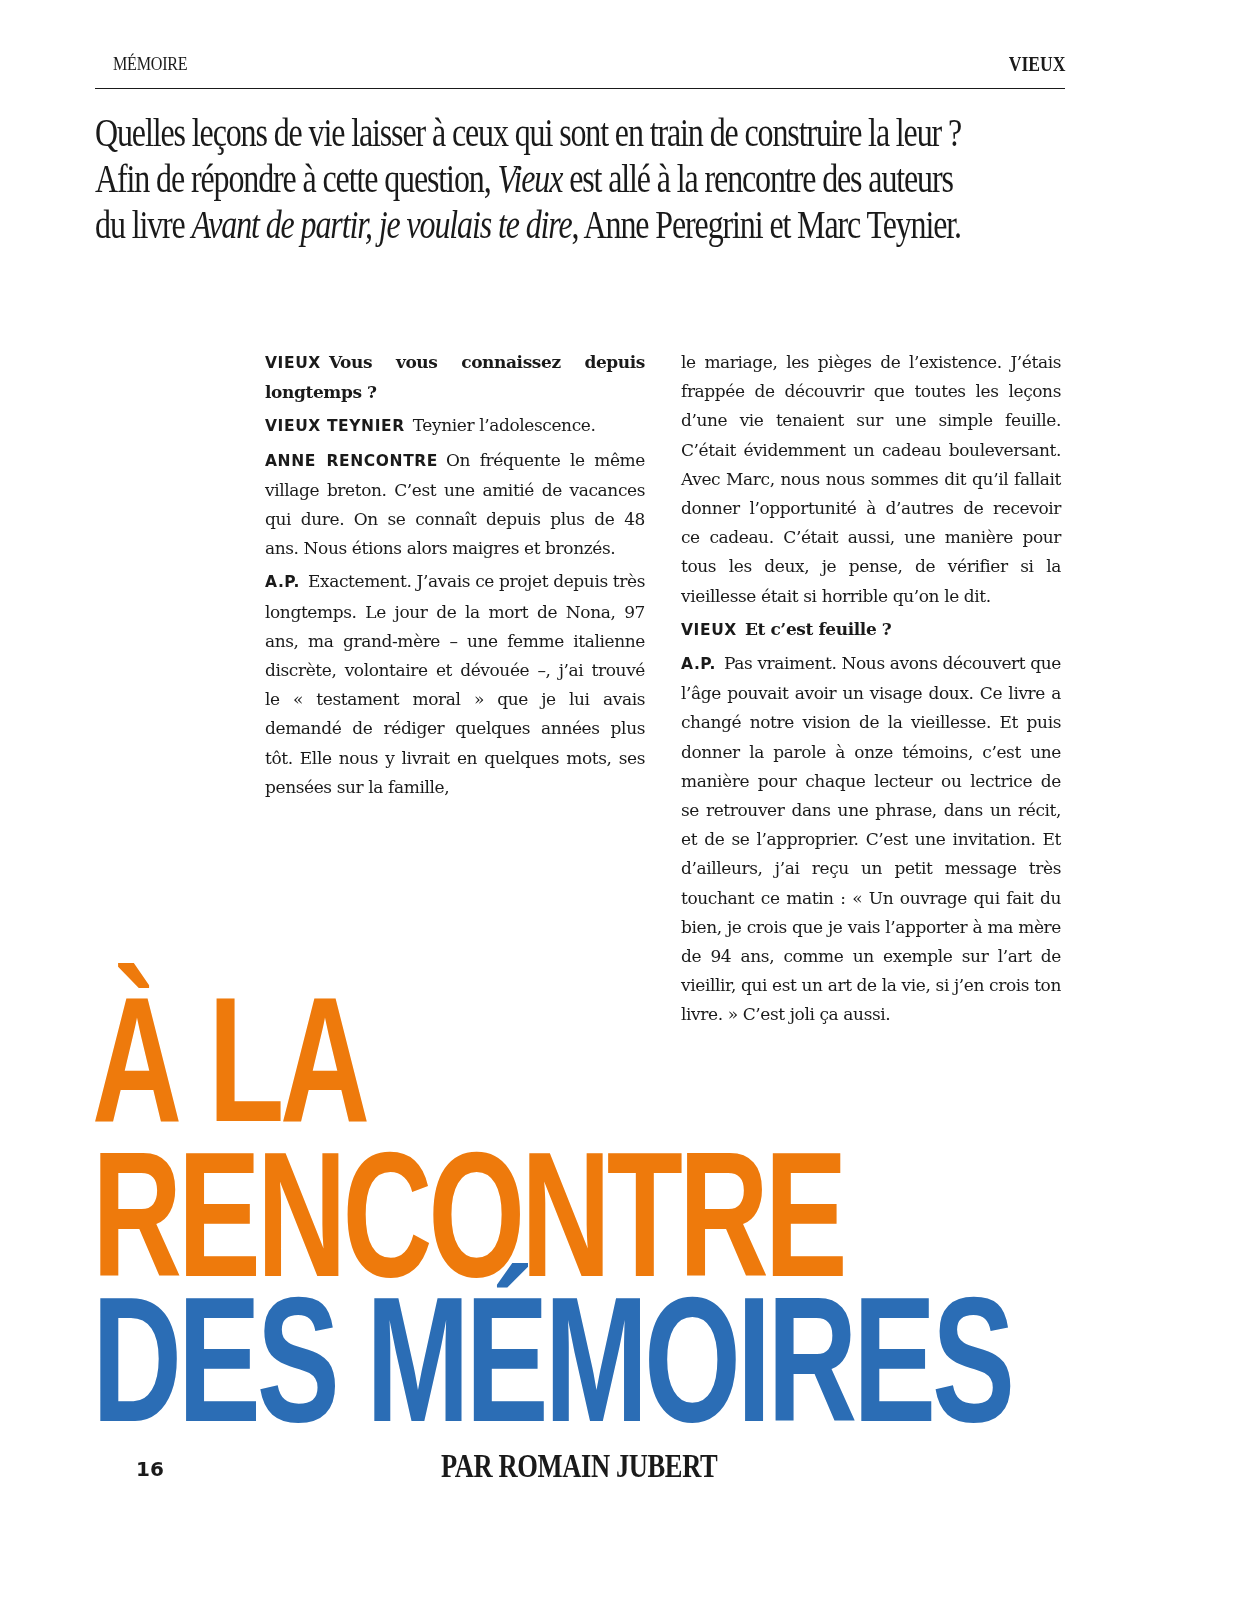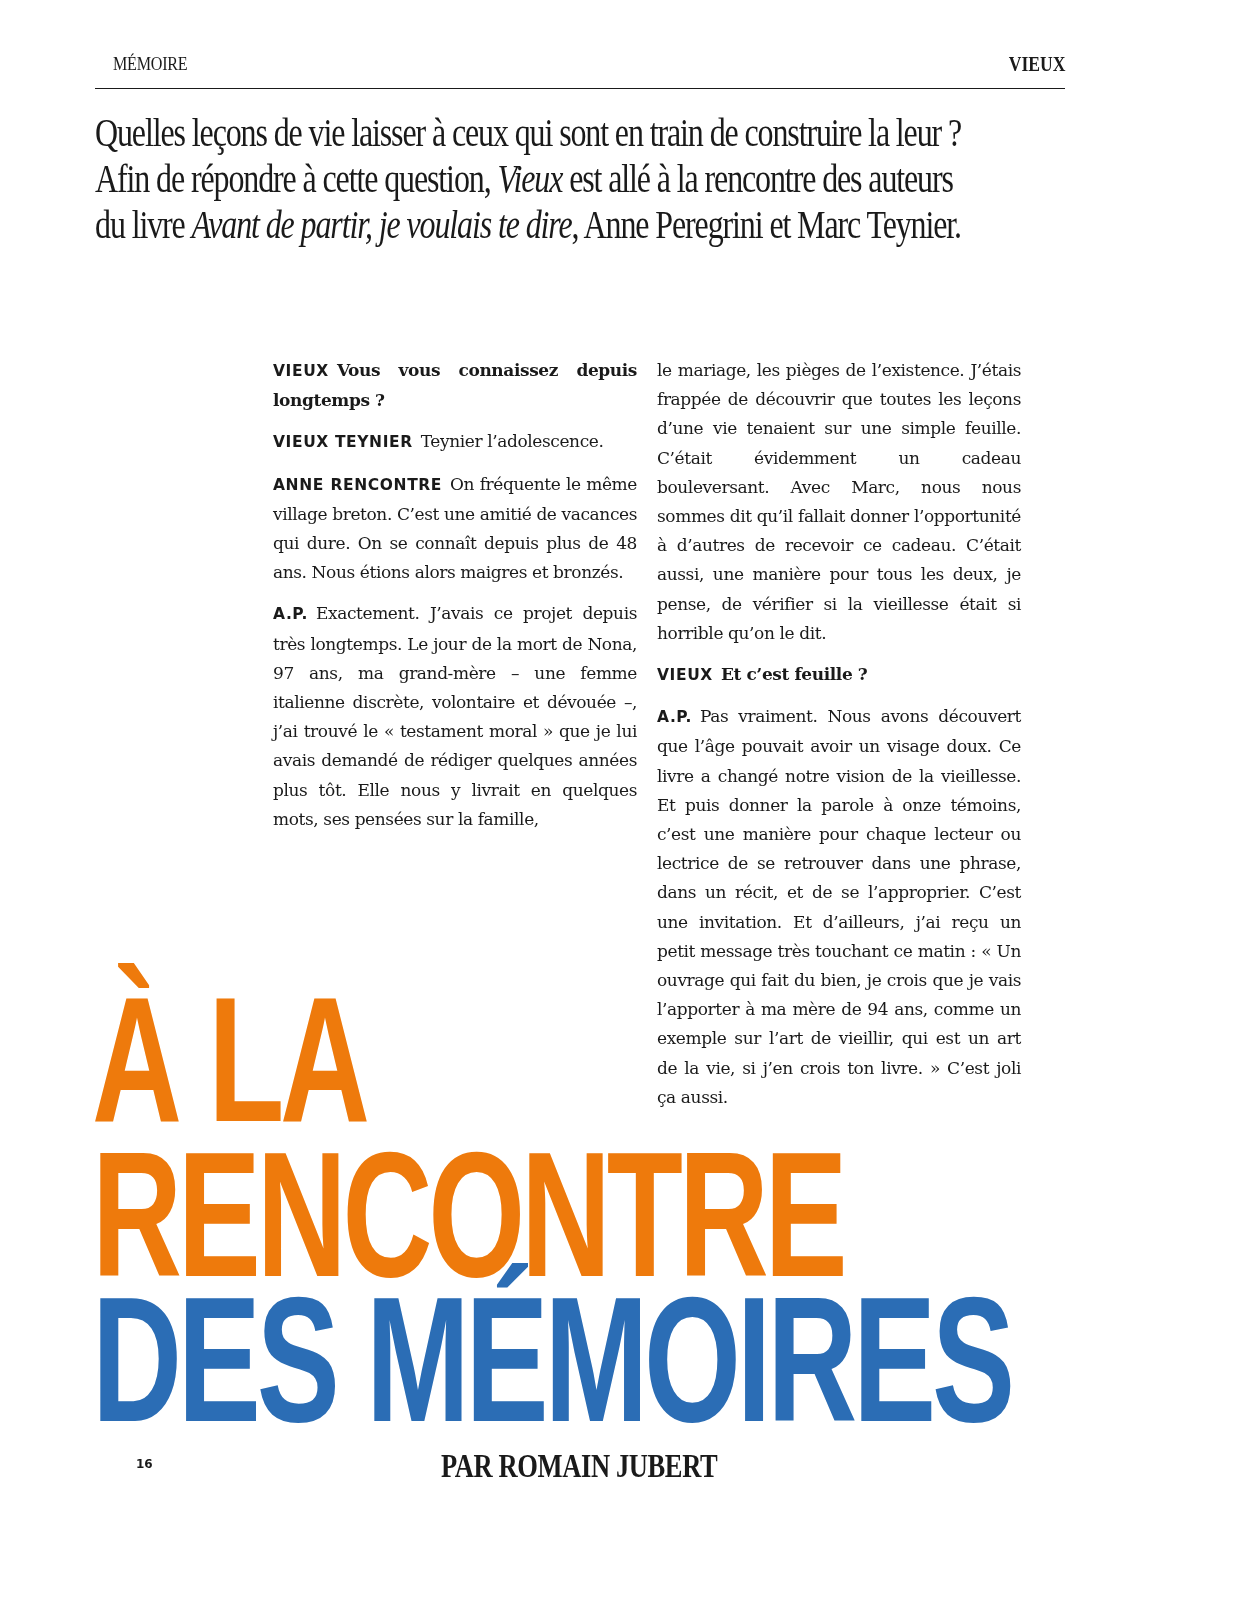--- a/index.html
+++ b/index.html
@@ -7,31 +7,31 @@
 
   .running-head { position: absolute; left: 95px; top: 50px; width: 970px; height: 38px; border-bottom: 1.5px solid #1a1a1a; }
   .section-label { position: absolute; left: 18px; top: 3px; font-family: "Liberation Serif", serif; font-size: 19px; letter-spacing: -0.3px; transform: scaleX(0.85); transform-origin: left top; }
   .magazine-name { position: absolute; right: 0; top: 3px; font-family: "Liberation Serif", serif; font-weight: bold; font-size: 20px; transform: scaleX(0.88); transform-origin: right top; }
 
   .intro { position: absolute; left: 95px; top: 110px; width: 1100px; font-family: "Liberation Serif", serif; font-size: 40px; line-height: 46px; letter-spacing: -1.4px; transform: scaleX(0.80); transform-origin: left top; color: #1a1a1a; }
   .intro p { margin: 0; white-space: nowrap; }
 
   .col { position: absolute; top: 344px; width: 388px; font-family: "DejaVu Serif", serif; font-size: 17px; line-height: 29.2px; text-align: justify; letter-spacing: -0.4px; }
   .col-left { left: 261px; }
-  .col-right { left: 645px; }
-  .col p { margin: 12px; }
+  .col-right { left: 677px; }
+  .col p { margin: 4px; }
   .speaker { font-family: "DejaVu Sans", sans-serif; font-weight: bold; font-size: 15.5px; letter-spacing: 0.6px; margin-right: 8px; }
   .question { font-weight: bold; }
 
   .headline { position: absolute; left: 92px; font-family: "Liberation Sans", sans-serif; font-weight: bold; font-size: 178px; line-height: 150px; letter-spacing: -6px; transform: scaleX(0.70); transform-origin: left top; white-space: nowrap; }
   .hl-1 { top: 985px; color: #ee7a0c; }
   .hl-2 { top: 1140px; color: #ee7a0c; }
   .hl-3 { top: 1285px; color: #2b6db5; }
 
-  .page-number { position: absolute; left: 136px; top: 1457px; font-family: "DejaVu Sans", sans-serif; font-weight: bold; font-size: 12px; }
+  .page-number { position: absolute; left: 136px; top: 1457px; font-family: "DejaVu Sans", sans-serif; font-weight: bold; font-size: 20px; }
   .byline { position: absolute; left: 441px; top: 1447px; font-family: "Liberation Serif", serif; font-weight: bold; font-size: 34px; letter-spacing: -0.5px; transform: scaleX(0.78); transform-origin: left top; white-space: nowrap; }
 </style>
 </head>
 <body>
 
 <div class="running-head">
   <span class="section-label">MÉMOIRE</span>
   <span class="magazine-name">VIEUX</span>
 </div>
 

